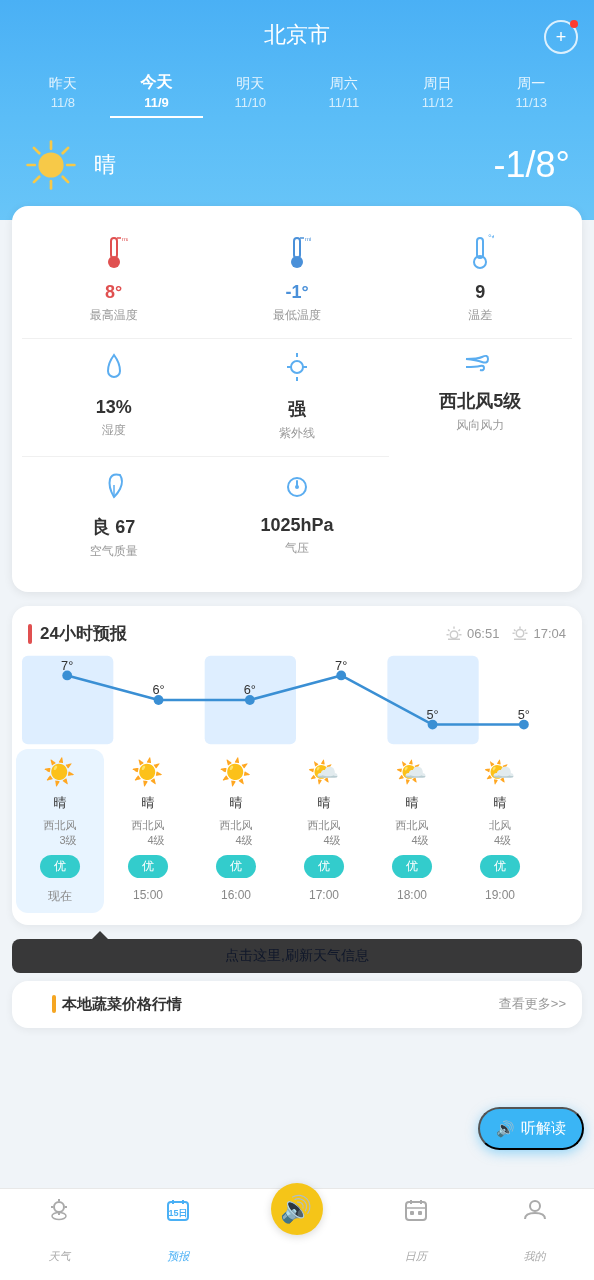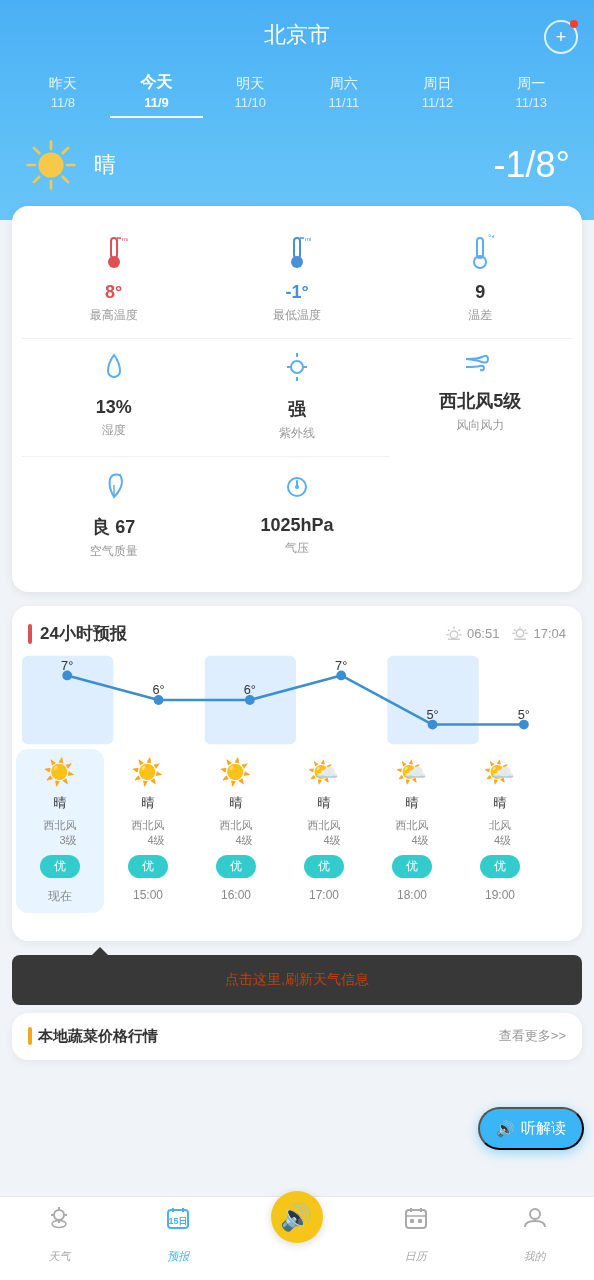--- a/index.html
+++ b/index.html
@@ -153,21 +153,21 @@
     .detail-label {
       font-size: 12px;
       color: #999;
     }
 
     
     .section-card {
       background: #fff;
       border-radius: 16px;
       margin: 0 12px 14px 12px;
-      padding: 16px 0 16px 0;
+      padding: 16px 0 0 0;
       box-shadow: 0 2px 8px rgba(0,0,0,0.06);
     }
     .section-header {
       display: flex;
       align-items: center;
       justify-content: space-between;
       padding: 0 16px 10px 16px;
     }
     .section-title {
       display: flex;
@@ -267,24 +267,24 @@
       gap: 6px;
       font-size: 15px;
       box-shadow: 0 3px 12px rgba(58,181,245,0.5);
       cursor: pointer;
       z-index: 100;
     }
 
     
     .tooltip-bar {
       background: rgba(30,30,30,0.88);
-      color: #c2410c;
+      color: #0f172a;
       font-size: 14px;
       text-align: center;
-      padding: 16px 20px;
+      padding: 8px 20px;
       border-radius: 8px;
       margin: 0 12px 8px 12px;
       position: relative;
     }
     .tooltip-bar::before {
       content: '';
       position: absolute;
       top: -8px;
       left: 80px;
       border: 8px solid transparent;
@@ -303,20 +303,21 @@
       justify-content: space-between;
       box-shadow: 0 2px 8px rgba(0,0,0,0.06);
     }
     .veg-title {
       display: flex;
       align-items: center;
       gap: 6px;
       font-size: 15px;
       font-weight: bold;
       color: #333;
+      margin-left: 24px;
     }
     .veg-title::before {
       content: '';
       display: inline-block;
       width: 4px;
       height: 18px;
       background: #f5a623;
       border-radius: 2px;
     }
     .veg-more {
@@ -334,21 +335,21 @@
       border-top: 1px solid #e8e8e8;
       display: flex;
       justify-content: space-around;
       padding: 8px 0 16px 0;
       z-index: 200;
     }
     .nav-item {
       display: flex;
       flex-direction: column;
       align-items: center;
-      gap: 12px;
+      gap: 20px;
       cursor: pointer;
       flex: 1;
     }
     .nav-icon {
       font-size: 24px;
       color: #aaa;
     }
     .nav-icon.active { color: #4ab0f5; }
     .nav-label {
       font-size: 11px;

